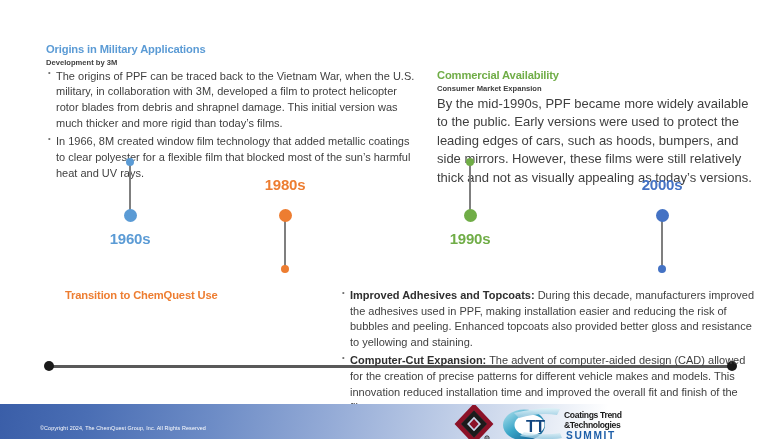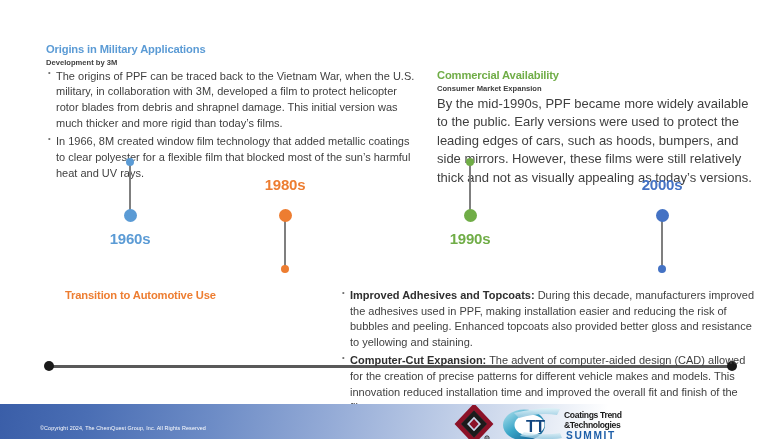--- a/index.html
+++ b/index.html
@@ -237,21 +237,21 @@
 
     <div class="node" style="left:662px;">
       <div class="stem down"></div>
       <div class="tip-dot down" style="background:#4472c4;"></div>
       <div class="node-dot" style="background:#4472c4;"></div>
       <div class="node-label above c-indigo">2000s</div>
     </div>
   </div>
 
   <div class="block" style="left:65px; top:288px; width:265px;">
-    <div class="block-title c-orange">Transition to Automotive Use</div>
+    <div class="block-title c-orange">Transition to ChemQuest Use</div>
   </div>
 
   <div class="block" style="left:340px; top:288px; width:420px;">
     <ul class="bullets">
       <li>
         <span class="lead">Improved Adhesives and Topcoats:</span><span> During this decade, manufacturers improved the adhesives used in PPF, making installation easier and reducing the risk of bubbles and peeling. Enhanced topcoats also provided better gloss and resistance to yellowing and staining.</span>
       </li>
       <li>
         <span class="lead">Computer-Cut Expansion:</span><span> The advent of computer-aided design (CAD) allowed for the creation of precise patterns for different vehicle makes and models. This innovation reduced installation time and improved the overall fit and finish of the film.</span>
       </li>

